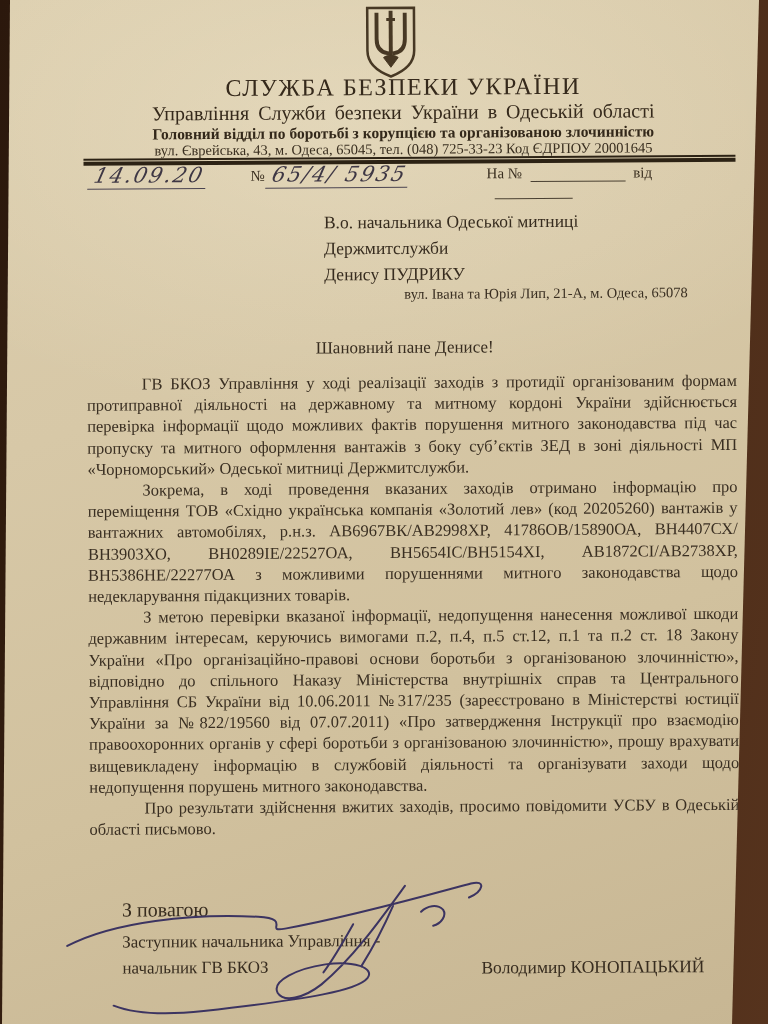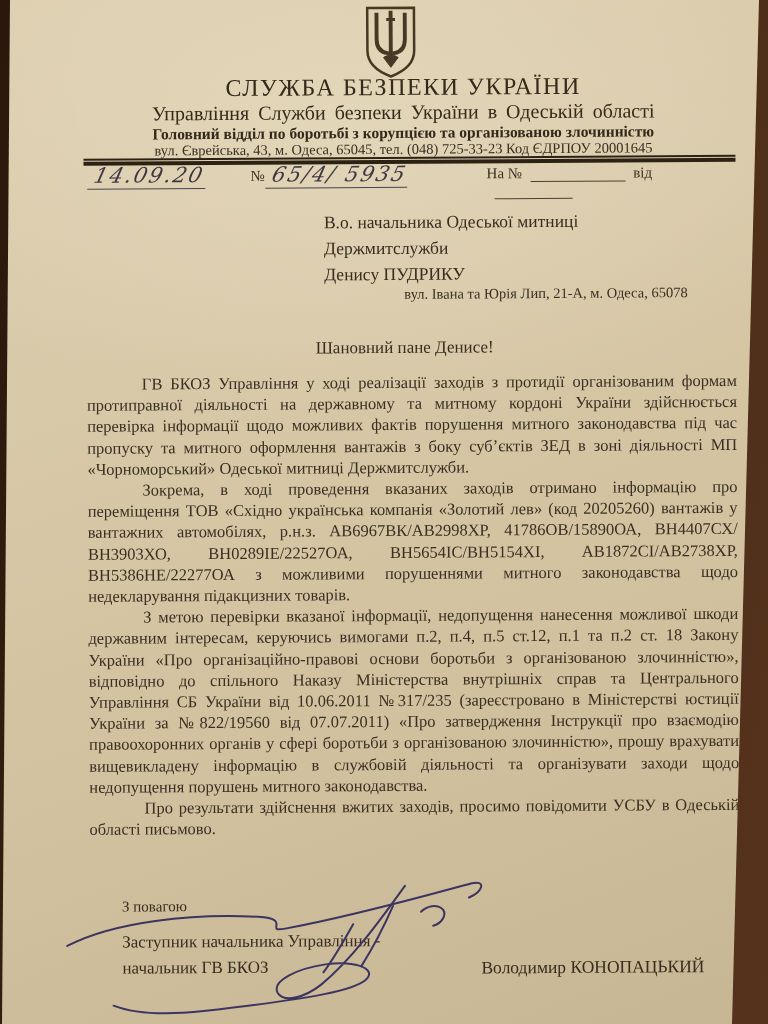--- a/index.html
+++ b/index.html
@@ -41,21 +41,21 @@
   .u2{width:78px;margin-left:8px;}
   
   .recipient{left:325px;top:209px;width:390px;font-size:17.5px;line-height:26px;color:#372c1f;}
   .rec-addr{left:405px;top:286px;width:330px;font-size:14.5px;color:#3a2f22;}
   
   .salutation{left:0;top:338px;width:810px;text-align:center;font-size:17px;color:#372c1f;}
   .bodytext{left:87px;top:372px;width:650px;font-size:16.5px;line-height:21.2px;
     text-align:justify;color:#3a2f22;}
   .bodytext p{margin:0;text-indent:55px;}
   
-  .closing{left:119px;top:897px;font-size:15px;color:#372c1f;}
+  .closing{left:119px;top:897px;font-size:20px;color:#372c1f;}
   .sig-title{left:119px;top:928px;width:330px;font-size:17px;line-height:26px;color:#372c1f;}
   .sig-name{left:478px;top:958px;width:260px;font-size:17.5px;color:#372c1f;}
   .sig-svg{left:50px;top:872px;width:450px;height:150px;}
   svg{display:block;width:100%;height:100%;}
 </style>
 </head>
 <body>
 
 <div class="paper">
   <div class="content">

